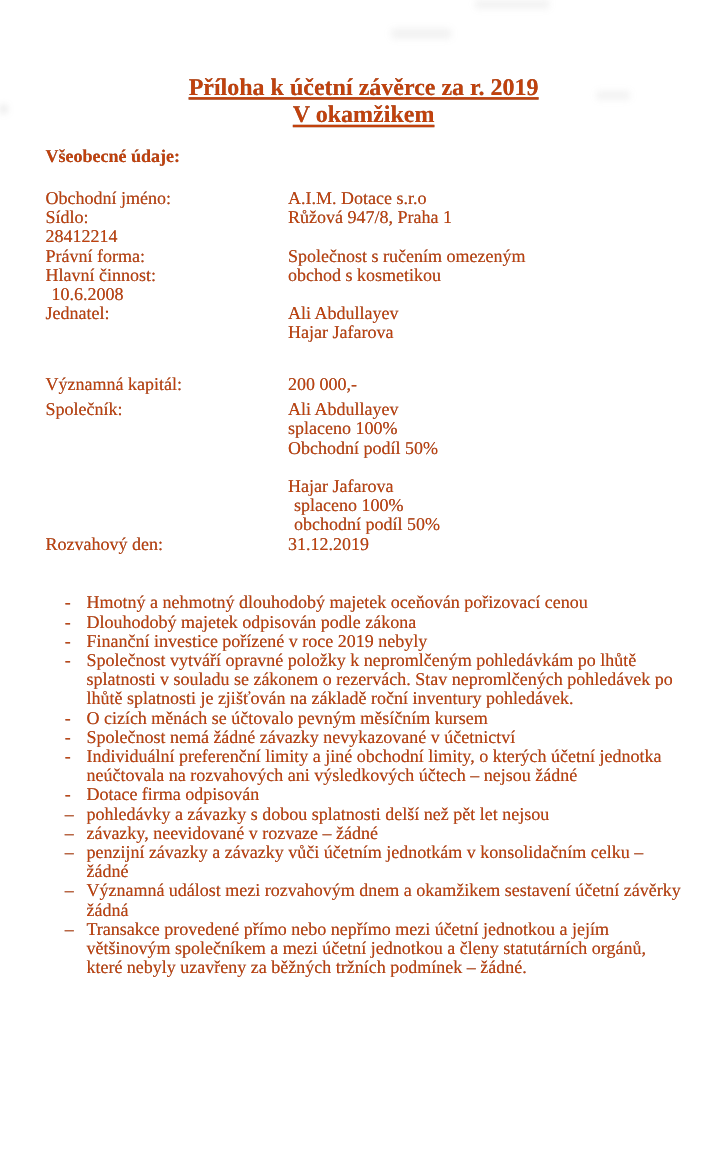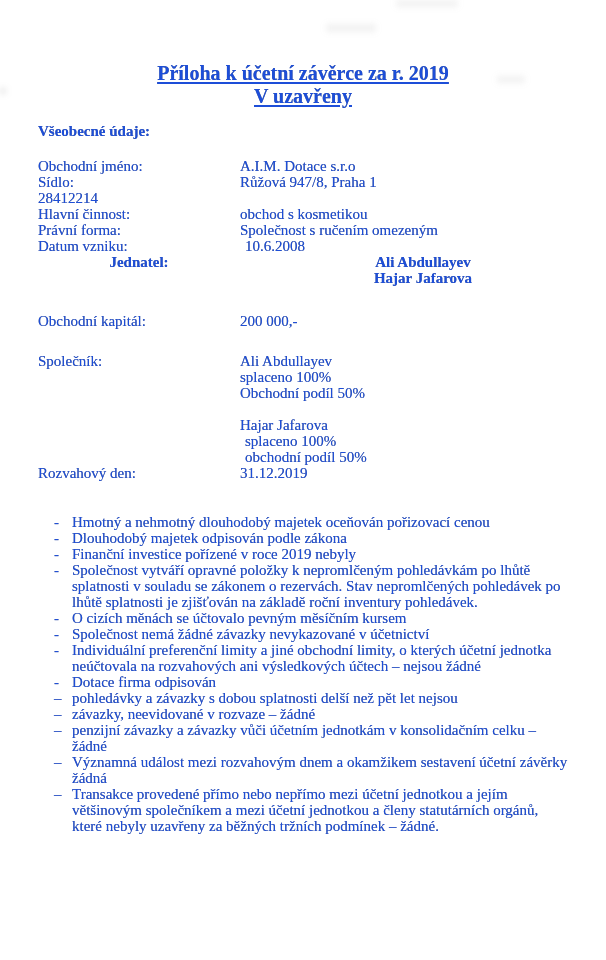--- a/index.html
+++ b/index.html
@@ -2,46 +2,46 @@
 <html><head>
 <meta charset="utf-8">
 <style>
   html,body{margin:0;padding:0;background:#ffffff;}
   .page{
     position:relative;
     width:606px;height:960px;
     background:#ffffff;
     font-family:"Liberation Serif", serif;
     font-size:15px;line-height:16px;
-    color:#1d4ed8;
+    color:#c2410c;
     overflow:hidden;
     text-shadow:0 0 .5px rgba(25,25,25,.55);
   }
   
   .smudge{position:absolute;background:rgba(120,120,120,.10);filter:blur(3px);border-radius:2px;}
   .smudge.s1{left:396px;top:0;width:62px;height:7px;}
   .smudge.s2{left:326px;top:24px;width:50px;height:8px;}
   .smudge.s3{left:497px;top:76px;width:28px;height:7px;}
   .smudge.s4{left:0;top:88px;width:6px;height:6px;background:rgba(100,100,100,.18);}
 
   .title{margin:0 0 0 0;padding-top:62px;text-align:center;font-size:20px;line-height:23px;font-weight:bold;}
   .title .u{text-decoration:underline;text-underline-offset:2px;}
 
   .section-heading{margin:15px 0 16px 38px;font-weight:bold;}
 
   .block{margin-left:38px;}
   .row{display:flex;}
   .row .label{width:202px;flex:0 0 202px;}
   .row .value{flex:1;}
-  .bold{font-weight:bold;text-align:center;}
+  .bold{font-weight:normal;}
   .indent-sm{padding-left:5px;}
 
   .info{margin-top:19px;}
   .kapital{margin-top:27px;}
-  .spolecnik{margin-top:24px;}
+  .spolecnik{margin-top:5px;}
   .shareholder2{margin-top:16px;}
   .dates{}
 
   .bullets{
     margin:33px 38px 0 54px;
     padding:0;list-style:none;
   }
   .bullets li{display:flex;}
   .bullets .dash{flex:0 0 18px;}
   .bullets .txt{flex:1;max-width:497px;}
@@ -50,61 +50,60 @@
 <body>
 
 <div class="page">
   <div class="smudge s1"></div>
   <div class="smudge s2"></div>
   <div class="smudge s3"></div>
   <div class="smudge s4"></div>
 
   <div class="title">
     <div><span class="u">Příloha k účetní závěrce za r. 2019</span></div>
-    <div><span class="u">V uzavřeny</span></div>
+    <div><span class="u">V okamžikem</span></div>
   </div>
 
   <div class="section-heading">Všeobecné údaje:</div>
 
   <div class="block info">
     <div class="row">
       <span class="label">Obchodní jméno:</span>
       <span class="value">A.I.M. Dotace s.r.o</span>
     </div>
     <div class="row">
       <span class="label">Sídlo:</span>
       <span class="value">Růžová 947/8, Praha 1</span>
     </div>
     <div class="row">
       <span class="value">28412214</span>
     </div>
     <div class="row">
+      <span class="label">Právní forma:</span>
+      <span class="value">Společnost s ručením omezeným</span>
+    </div>
+    <div class="row">
       <span class="label">Hlavní činnost:</span>
       <span class="value">obchod s kosmetikou</span>
     </div>
     <div class="row">
-      <span class="label">Právní forma:</span>
-      <span class="value">Společnost s ručením omezeným</span>
-    </div>
-    <div class="row">
-      <span class="label">Datum vzniku:</span>
       <span class="value indent-sm">10.6.2008</span>
     </div>
     <div class="row">
       <span class="label bold">Jednatel:</span>
       <span class="value bold">
         <div>Ali Abdullayev</div>
         <div>Hajar Jafarova</div>
       </span>
     </div>
   </div>
 
   <div class="block kapital">
     <div class="row">
-      <span class="label">Obchodní kapitál:</span>
+      <span class="label">Významná kapitál:</span>
       <span class="value">200 000,-</span>
     </div>
   </div>
 
   <div class="block spolecnik">
     <div class="row">
       <span class="label">Společník:</span>
       <span class="value">
         <div>Ali Abdullayev</div>
         <div>splaceno 100%</div>

